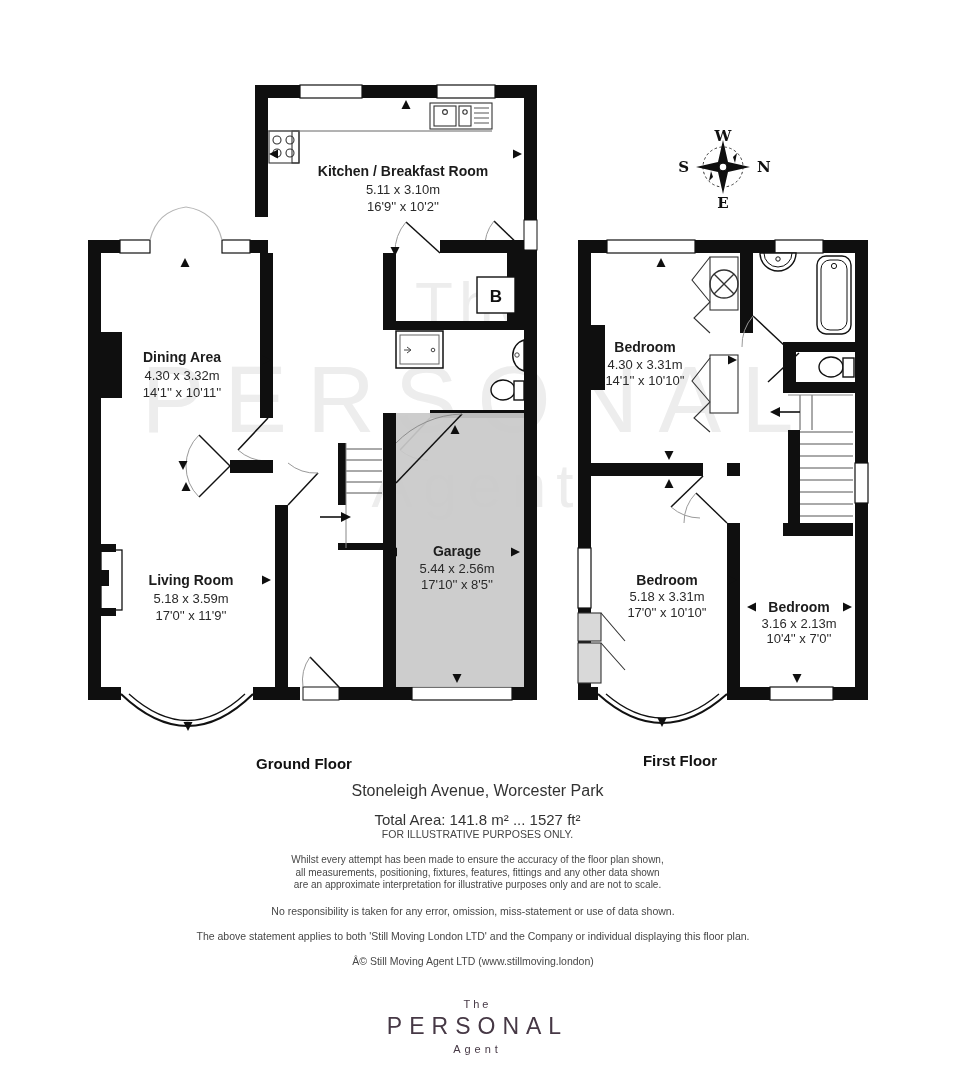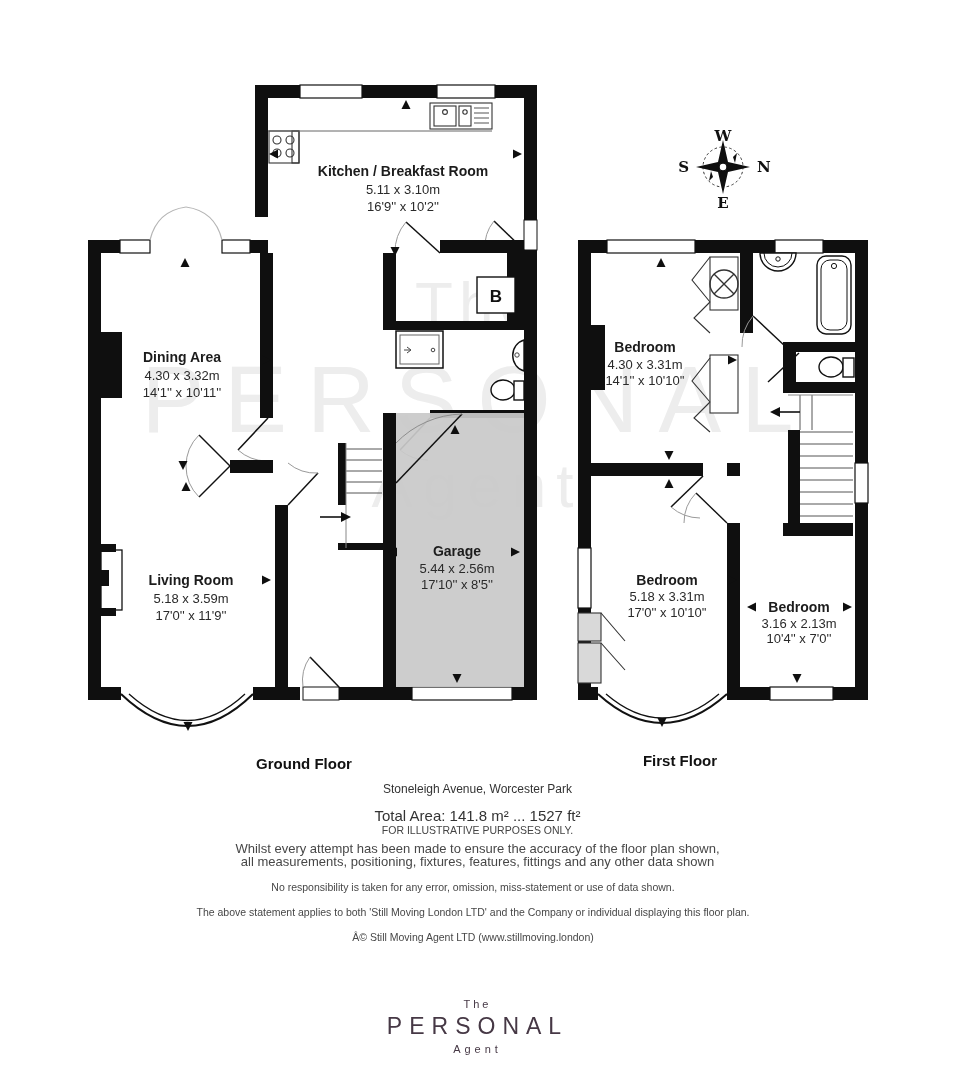--- a/index.html
+++ b/index.html
@@ -12,24 +12,24 @@
   #watermark .wm2{position:absolute;left:0;right:0;top:346px;font-size:94px;letter-spacing:20px;font-weight:500;}
   #watermark .wm3{position:absolute;left:0;right:0;top:450px;font-size:62px;letter-spacing:10px;}
   svg#plan{position:absolute;left:0;top:0;z-index:1;}
   .room-name{font:bold 14px "Liberation Sans",sans-serif;fill:#1c1c1c;}
   .room-dim{font:13px "Liberation Sans",sans-serif;fill:#2a2a2a;}
   .floor-label{font:bold 15px "Liberation Sans",sans-serif;fill:#111;}
   .compass-letter{font:bold 15px "DejaVu Serif",serif;fill:#111;}
   .b-label{font:bold 17px "Liberation Sans",sans-serif;fill:#111;}
   
   #footer{position:absolute;left:0;top:778px;width:955px;z-index:2;text-align:center;color:#3d3d3d;}
-  .addr{font-size:12px;margin:4px 0 0 0;color:#333;}
+  .addr{font-size:16px;margin:4px 0 0 0;color:#333;}
   .area{font-size:15px;margin:11px 0 0 0;color:#333;}
   .illu{font-size:10.5px;margin:0 0 0 0;color:#444;}
-  .disc{font-size:13px;line-height:12.5px;color:#474747;margin:7px 0 0 0;}
+  .disc{font-size:10px;line-height:12.5px;color:#474747;margin:14px 0 0 0;}
   .disc2{font-size:10.5px;color:#474747;margin:13px 9px 0 0;}
   #logo{position:absolute;left:0;top:998px;width:955px;z-index:2;text-align:center;color:#463845;}
   #logo .l1{font-size:11px;letter-spacing:3px;}
   #logo .l2{font-size:23px;letter-spacing:7px;margin-top:3px;font-weight:500;}
   #logo .l3{font-size:11px;letter-spacing:4px;margin-top:3px;}
 </style>
 </head>
 <body>
 
 <div id="page">
@@ -337,20 +337,21 @@
     </g>
   </svg>
 
   <div id="footer">
     <div class="addr">Stoneleigh Avenue, Worcester Park</div>
     <div class="area">Total Area: 141.8 m² ... 1527 ft²</div>
     <div class="illu">FOR ILLUSTRATIVE PURPOSES ONLY.</div>
     <div class="disc">
       <div>Whilst every attempt has been made to ensure the accuracy of the floor plan shown,</div>
       <div>all measurements, positioning, fixtures, features, fittings and any other data shown</div>
+      <div>are an approximate interpretation for illustrative purposes only and are not to scale.</div>
     </div>
     <div class="disc2">No responsibility is taken for any error, omission, miss-statement or use of data shown.</div>
     <div class="disc2">The above statement applies to both 'Still Moving London LTD' and the Company or individual displaying this floor plan.</div>
     <div class="disc2">Â© Still Moving Agent LTD (www.stillmoving.london)</div>
   </div>
 
   <div id="logo">
     <div class="l1">The</div>
     <div class="l2">PERSONAL</div>
     <div class="l3">Agent</div>

